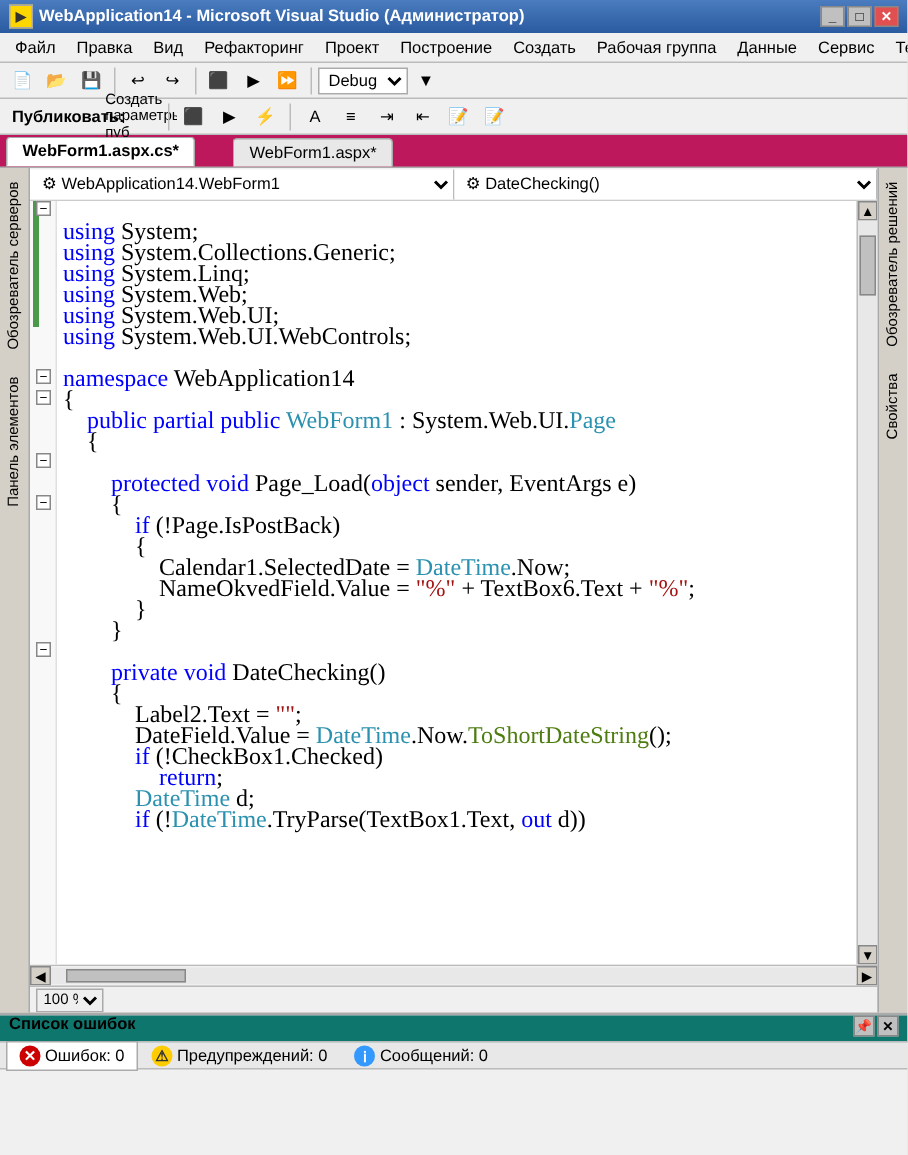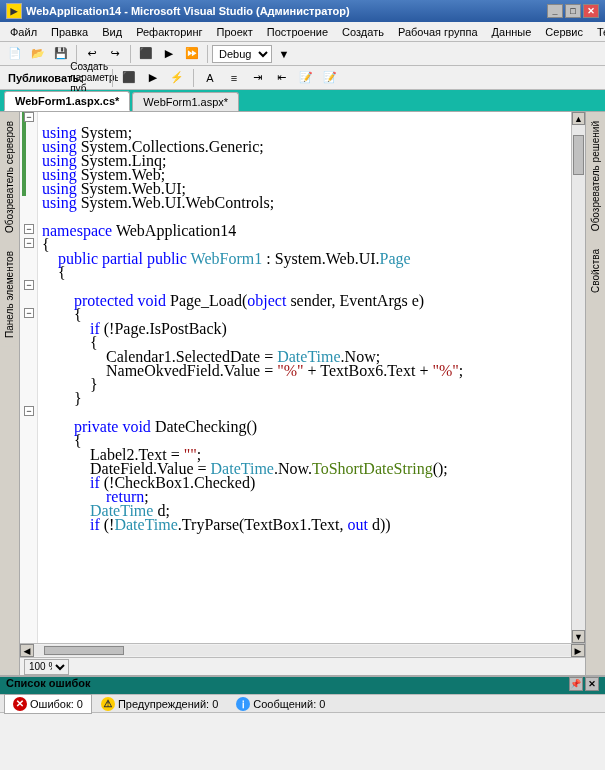--- a/index.html
+++ b/index.html
@@ -97,26 +97,27 @@
       height: 18px;
       font-size: 11px;
       border: 1px solid #aaa;
       background: white;
       padding: 0 2px;
       min-width: 60px;
     }
 
     
     .tab-bar {
-      background: #14b8a6;
+      background: #be185d;
       height: 22px;
       display: flex;
       align-items: flex-end;
       padding: 0 4px;
       border-bottom: 1px solid #aaa;
+      gap: 23px;
     }
     .tab {
       padding: 3px 10px;
       font-size: 11px;
       background: #e8e8e8;
       border: 1px solid #aaa;
       border-bottom: none;
       cursor: pointer;
       margin-right: 2px;
       border-radius: 3px 3px 0 0;
@@ -493,20 +494,28 @@
 
 <div class="main-layout">
 
   <div class="left-sidebar">
     <div class="sidebar-tab-vert">Обозреватель серверов</div>
     <div class="sidebar-tab-vert">Панель элементов</div>
   </div>
 
   <div class="code-wrapper">
 
+    <div class="selector-bar">
+      <select class="selector-dropdown">
+        <option>⚙ WebApplication14.WebForm1</option>
+      </select>
+      <select class="selector-dropdown">
+        <option>⚙ DateChecking()</option>
+      </select>
+    </div>
 
     <div class="code-editor">
 
       <div class="margin-area">
 
         <div class="margin-indicator" style="top:0px;height:84px;"></div>
 
         <div class="margin-collapse" style="top:0px;">−</div>
         <div class="margin-collapse" style="top:112px;">−</div>
         <div class="margin-collapse" style="top:126px;">−</div>

